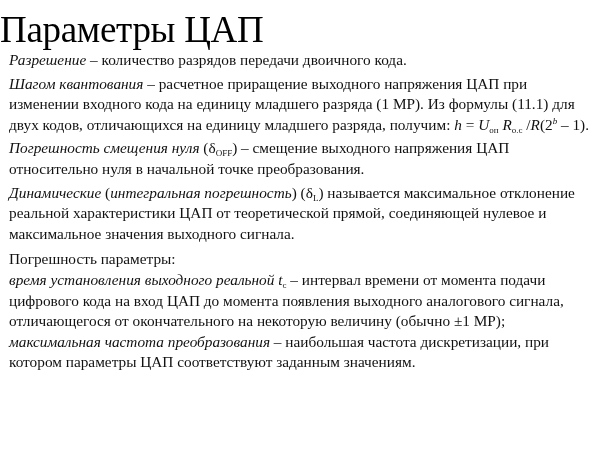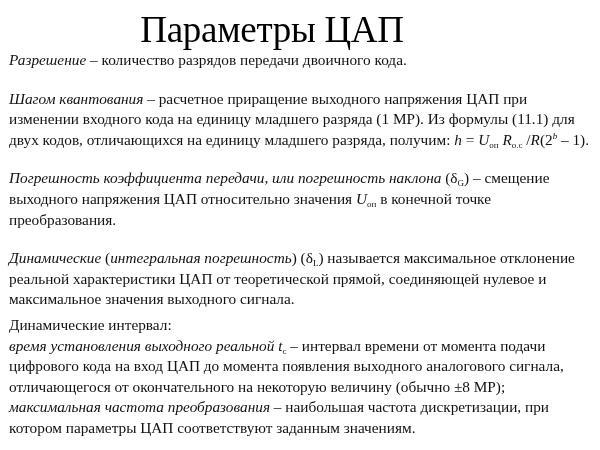--- a/index.html
+++ b/index.html
@@ -1,56 +1,56 @@
 <!DOCTYPE html>
 <html><head>
 <meta charset="utf-8">
 <style>
   html, body { margin: 0; padding: 0; background: #ffffff; }
   body { width: 600px; height: 450px; overflow: hidden; position: relative;
          font-family: "Liberation Serif", "DejaVu Serif", serif; color: #111; }
-  .title { position: absolute; left: 0; top: 8px; width: 544px; text-align: center;
+  .title { position: absolute; left: 0; top: 8px; width: 544px; 
            font-size: 37px; line-height: 44px; color: #000; letter-spacing: -0.3px; }
   .body { position: absolute; left: 9px; top: 50px; width: 588px;
           font-size: 15.3px; line-height: 20.6px; }
   .para { margin: 0; }
-  .gap { margin-top: 18px; }
+  .gap { margin-top: 3px; }
   .gap2 { margin-top: 5px; }
   em, .it { font-style: italic; text-align: center; }
   sub { font-size: 9px; vertical-align: -3px; line-height: 0; }
   sup { font-size: 9px; vertical-align: 6px; line-height: 0; }
 </style>
 </head>
 <body>
 
 <div class="title">Параметры ЦАП</div>
 
 <div class="body">
 
   <p class="para">
     <em>Разрешение</em><span> – количество разрядов  передачи двоичного кода.</span>
   </p>
 
   <p class="para gap">
     <em>Шагом квантования</em><span> – расчетное приращение выходного напряжения ЦАП при изменении входного кода на единицу младшего разряда (1 МР). Из формулы (11.1) для двух кодов, отличающихся на единицу младшего разряда, получим: </span><span><em>h</em><span> = </span><em>U</em><sub>оп</sub>&nbsp;<em>R</em><sub>о.с</sub><span> /</span><em>R</em><span>(2</span><sup><em>b</em></sup><span> – 1).</span></span>
   </p>
 
+  <p class="para gap">
+    <em>Погрешность смещения нуля</em><span> (δ</span><sub>OFF</sub><span>)</span><span> –  смещение выходного напряжения ЦАП относительно нуля в начальной точке преобразования.</span>
+  </p>
 
-  <p class="para gap">
-    <em>Погрешность коэффициента передачи, или погрешность наклона</em><span> (δ</span><sub>G</sub><span>)</span><span> – смещение выходного напряжения ЦАП относительно значения </span><em>U</em><sub>оп</sub><span> в конечной точке преобразования.</span>
-  </p>
 
   <p class="para gap">
     <em>Динамические</em><span> (</span><em>интегральная погрешность</em><span>)</span><span> (δ</span><sub>L</sub><span>)</span><span> называется максимальное отклонение реальной характеристики ЦАП от теоретической прямой, соединяющей нулевое и максимальное значения выходного сигнала.</span>
   </p>
 
 
-  <p class="para gap2">Динамические интервал:</p>
+  <p class="para gap2">Погрешность параметры:</p>
 
   <p class="para">
-    <em>время установления выходного реальной </em><em>t</em><sub>c</sub><span> – интервал времени от момента подачи цифрового кода на вход ЦАП до момента появления выходного аналогового сигнала, отличающегося от окончательного на некоторую величину (обычно ±8 МР);</span>
+    <em>время установления выходного реальной </em><em>t</em><sub>c</sub><span> – интервал времени от момента подачи цифрового кода на вход ЦАП до момента появления выходного аналогового сигнала, отличающегося от окончательного на некоторую величину (обычно ±1 МР);</span>
   </p>
 
   <p class="para">
     <em>максимальная частота преобразования</em><span> – наибольшая частота дискретизации, при котором параметры ЦАП соответствуют заданным значениям.</span>
   </p>
 
 </div>
 
 </body></html>

